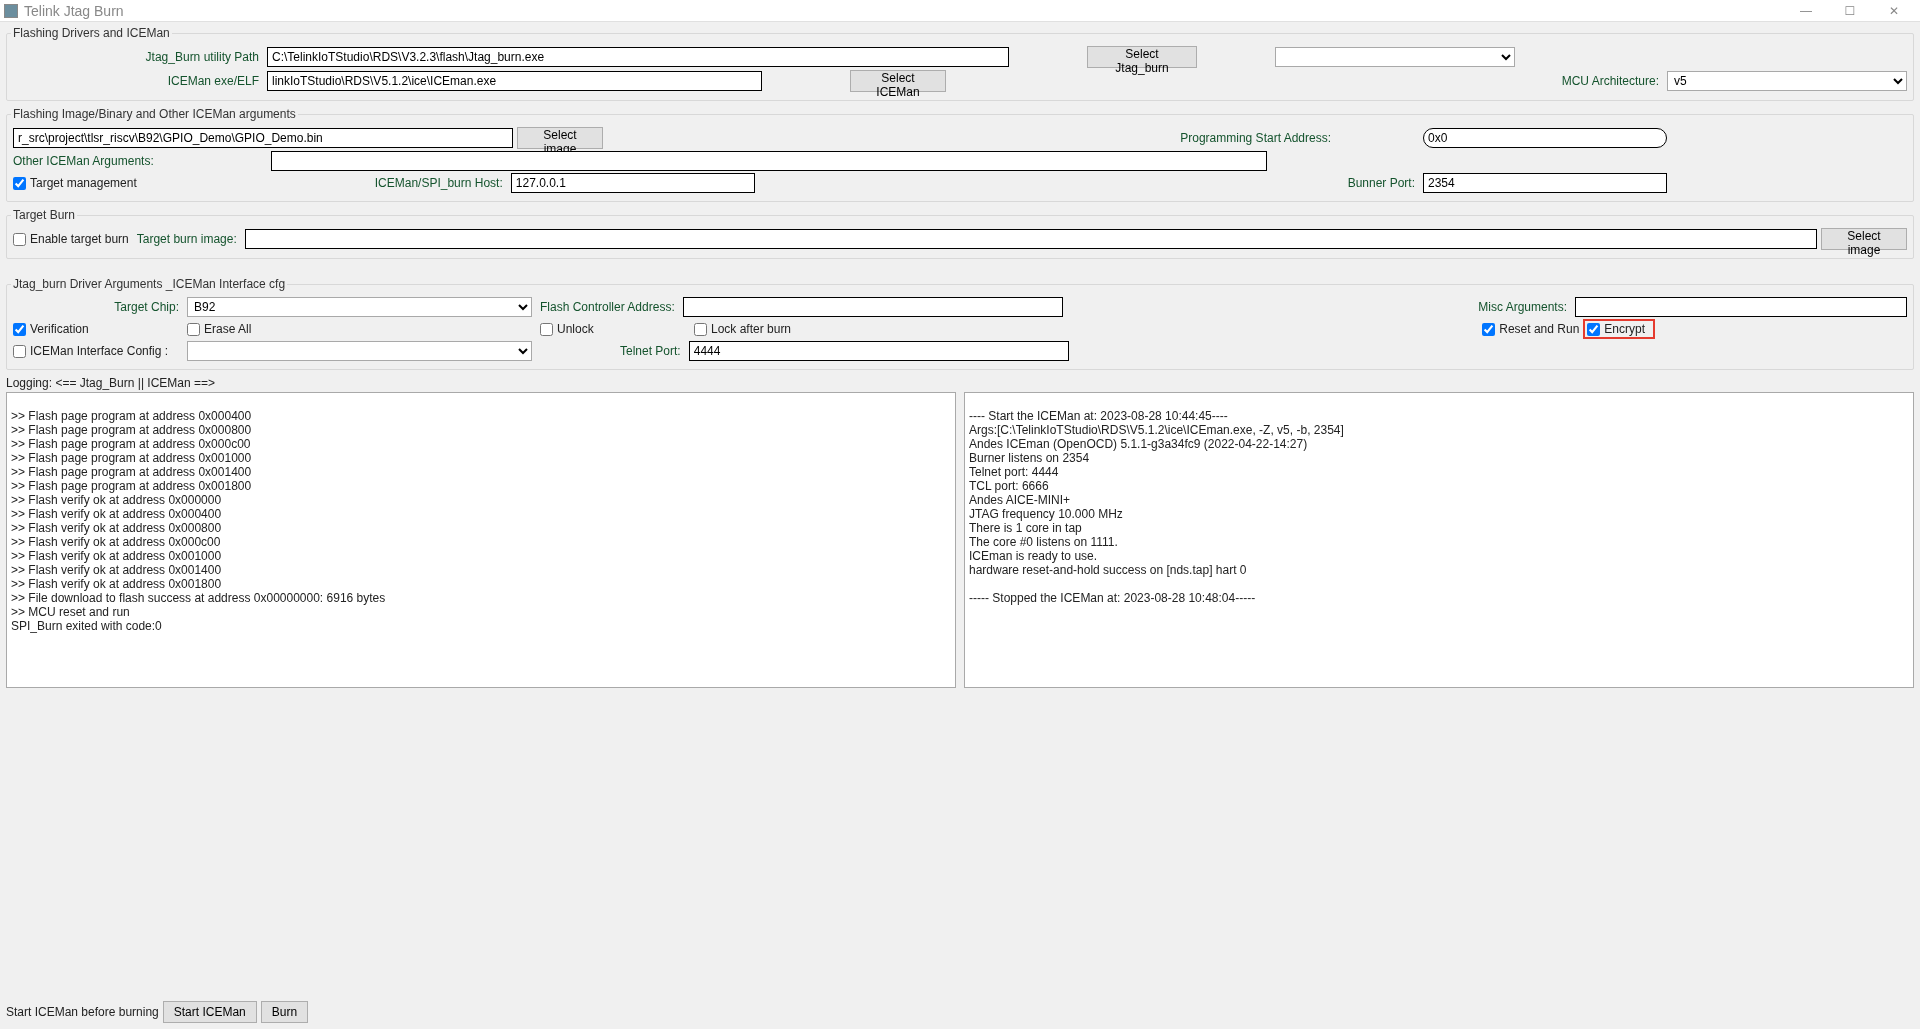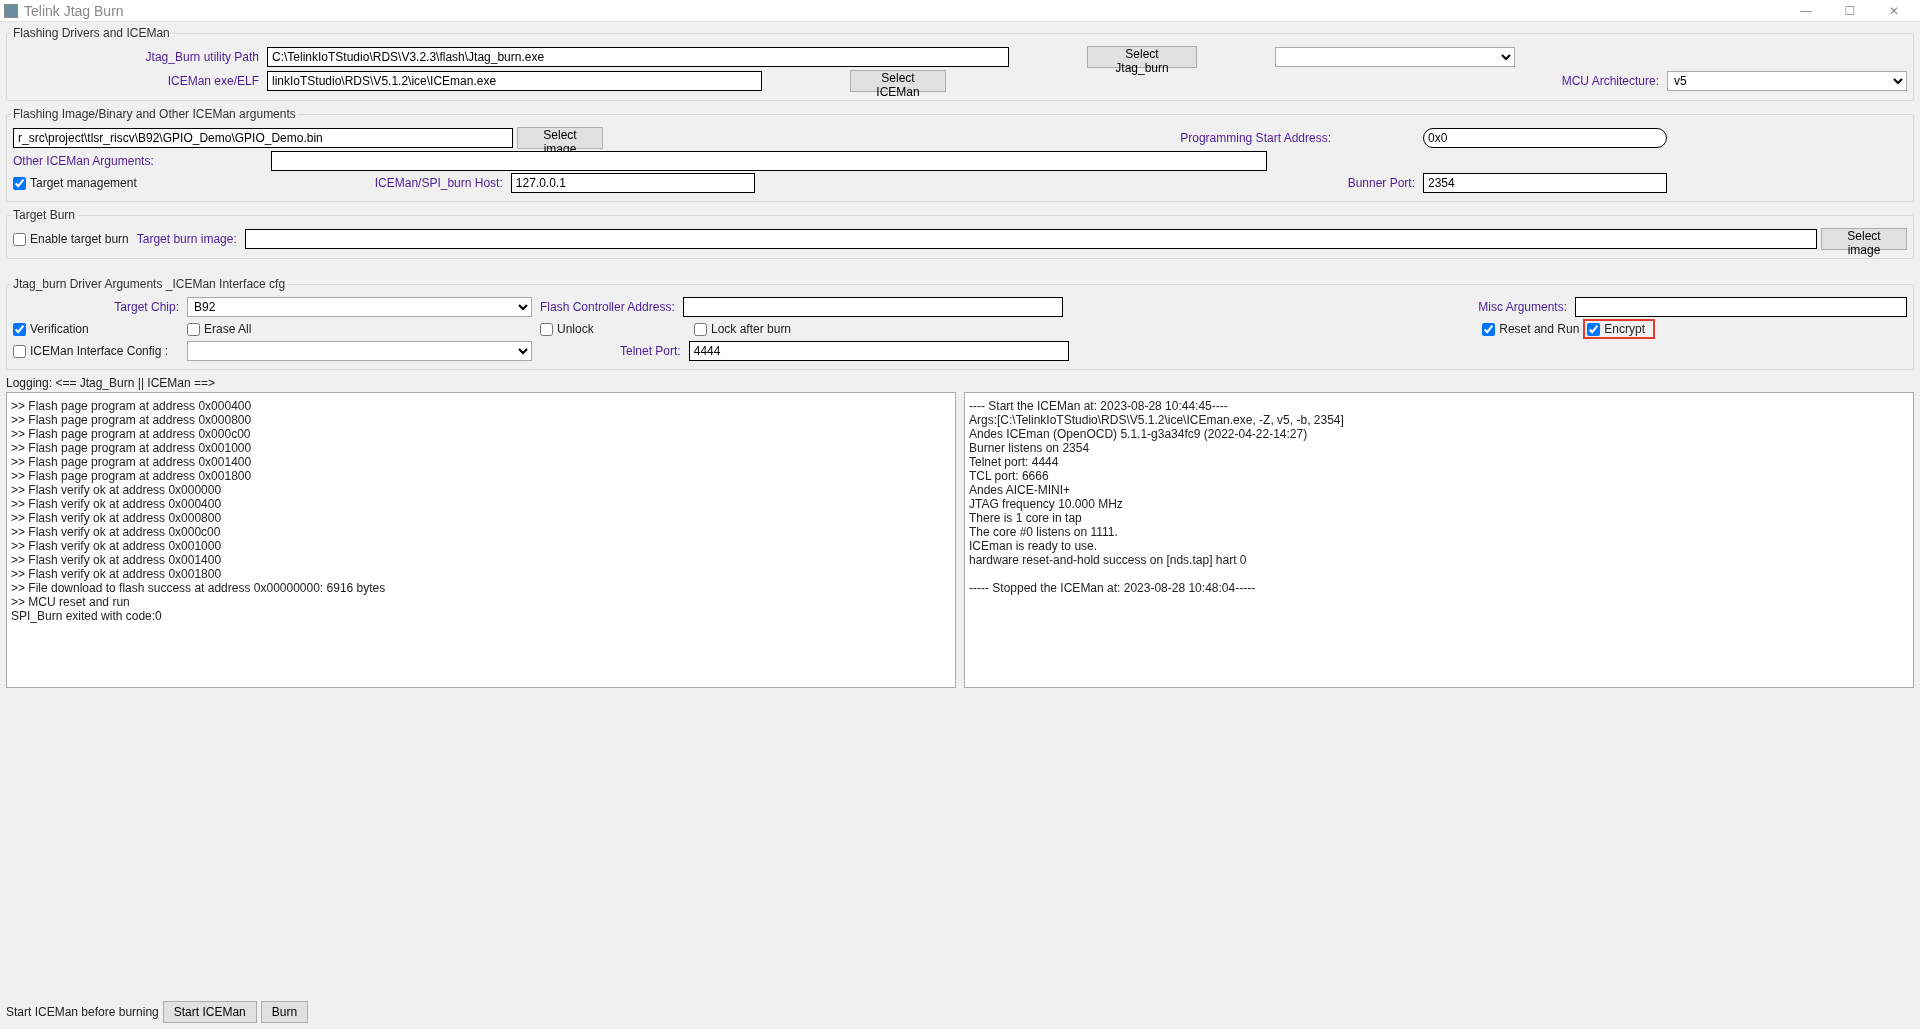--- a/index.html
+++ b/index.html
@@ -44,21 +44,21 @@
   background: #f0f0f0;
 }
 fieldset.group > legend {
   font-size: 12px;
   color: #333;
   padding: 0 2px;
   margin-left: -2px;
 }
 
 .row { display: flex; align-items: center; margin: 2px 0; gap: 4px; }
-.lbl { text-align: right; color: #4c1d95; padding-right: 4px; }
+.lbl { text-align: right; color: #14532d; padding-right: 4px; }
 input[type=text], .textinput {
   height: 20px;
   border: 1px solid #000000;
   background: #fff;
   font-family: inherit;
   font-size: 12px;
   padding: 0 4px;
 }
 select.combo {
   height: 20px;
@@ -78,21 +78,21 @@
   cursor: pointer;
 }
 .chk { display: flex; align-items: center; gap: 4px; }
 .chk input[type=checkbox] { width: 13px; height: 13px; }
 
 .logarea {
   border: 1px solid #a9a9a9;
   background: #fff;
   font-family: inherit;
   font-size: 12px;
-  padding: 6px 4px;
+  padding: 16px 4px;
   overflow: auto;
   white-space: pre;
   position: relative;
 }
 .logs-wrap { display: flex; gap: 8px; }
 .logcol { flex: 1; display: flex; flex-direction: column; }
 
 .highlight-red { border: 2px solid #e53b2f; padding: 1px 8px 1px 2px; }
 
 .footer {

